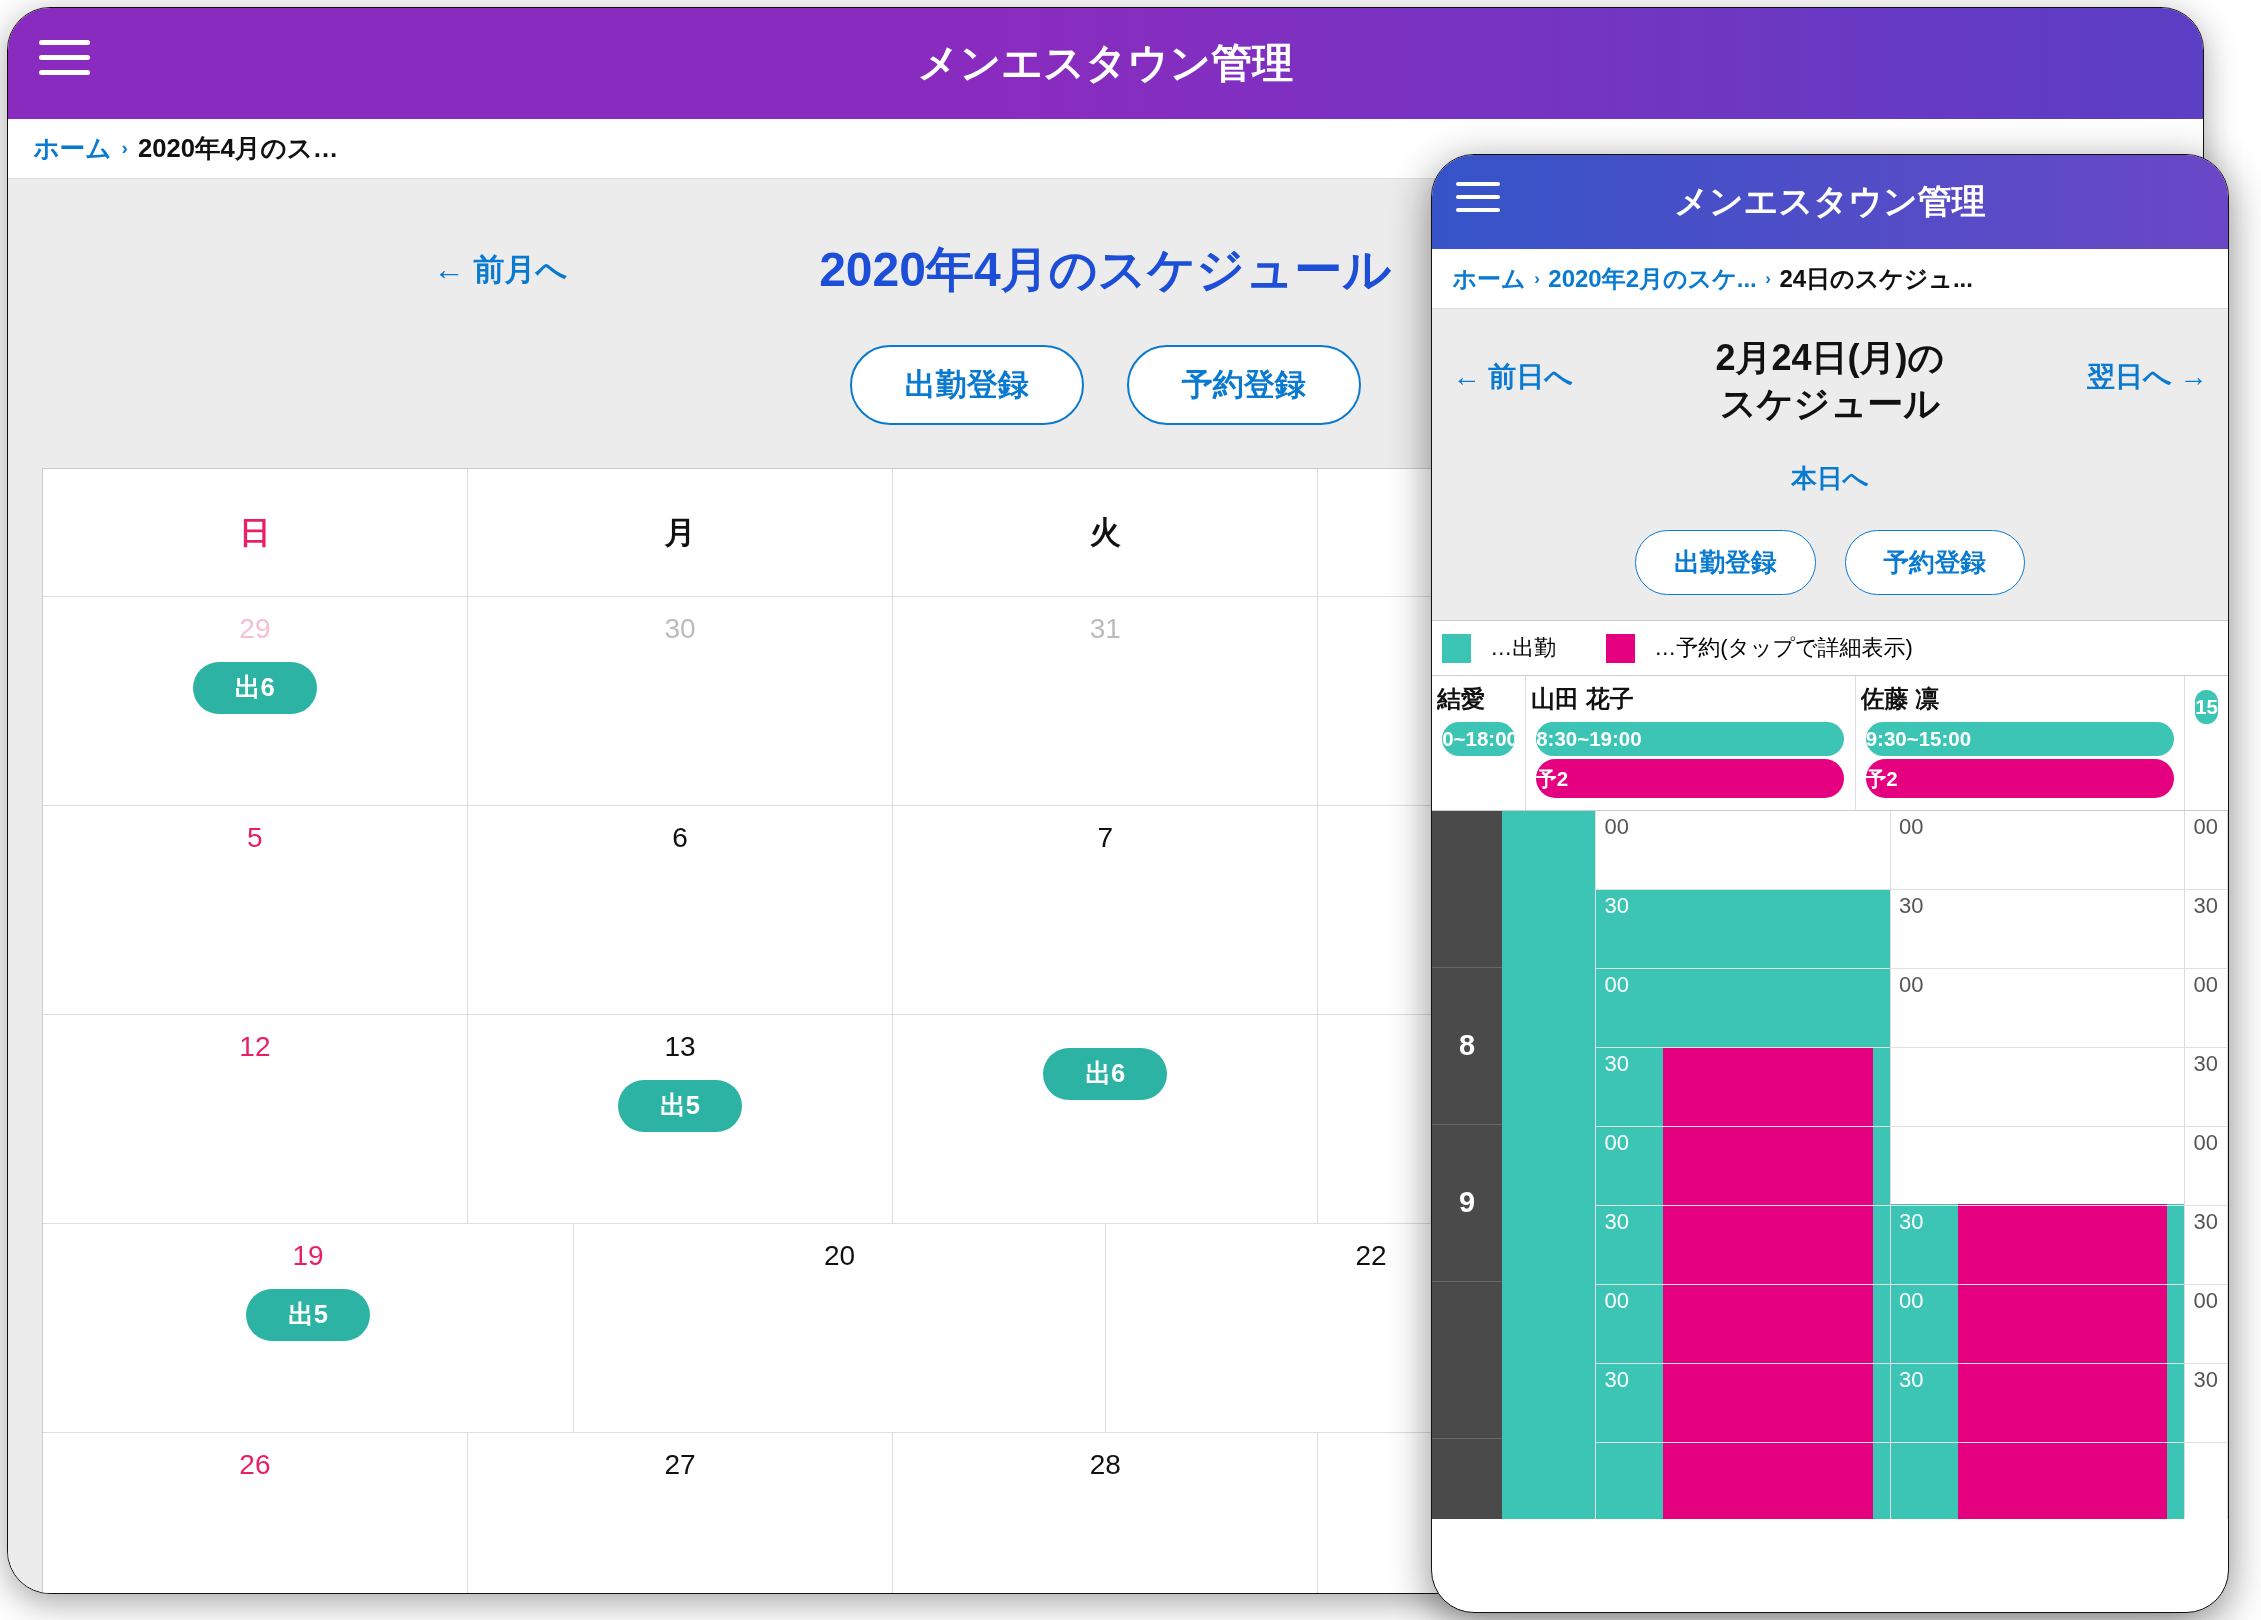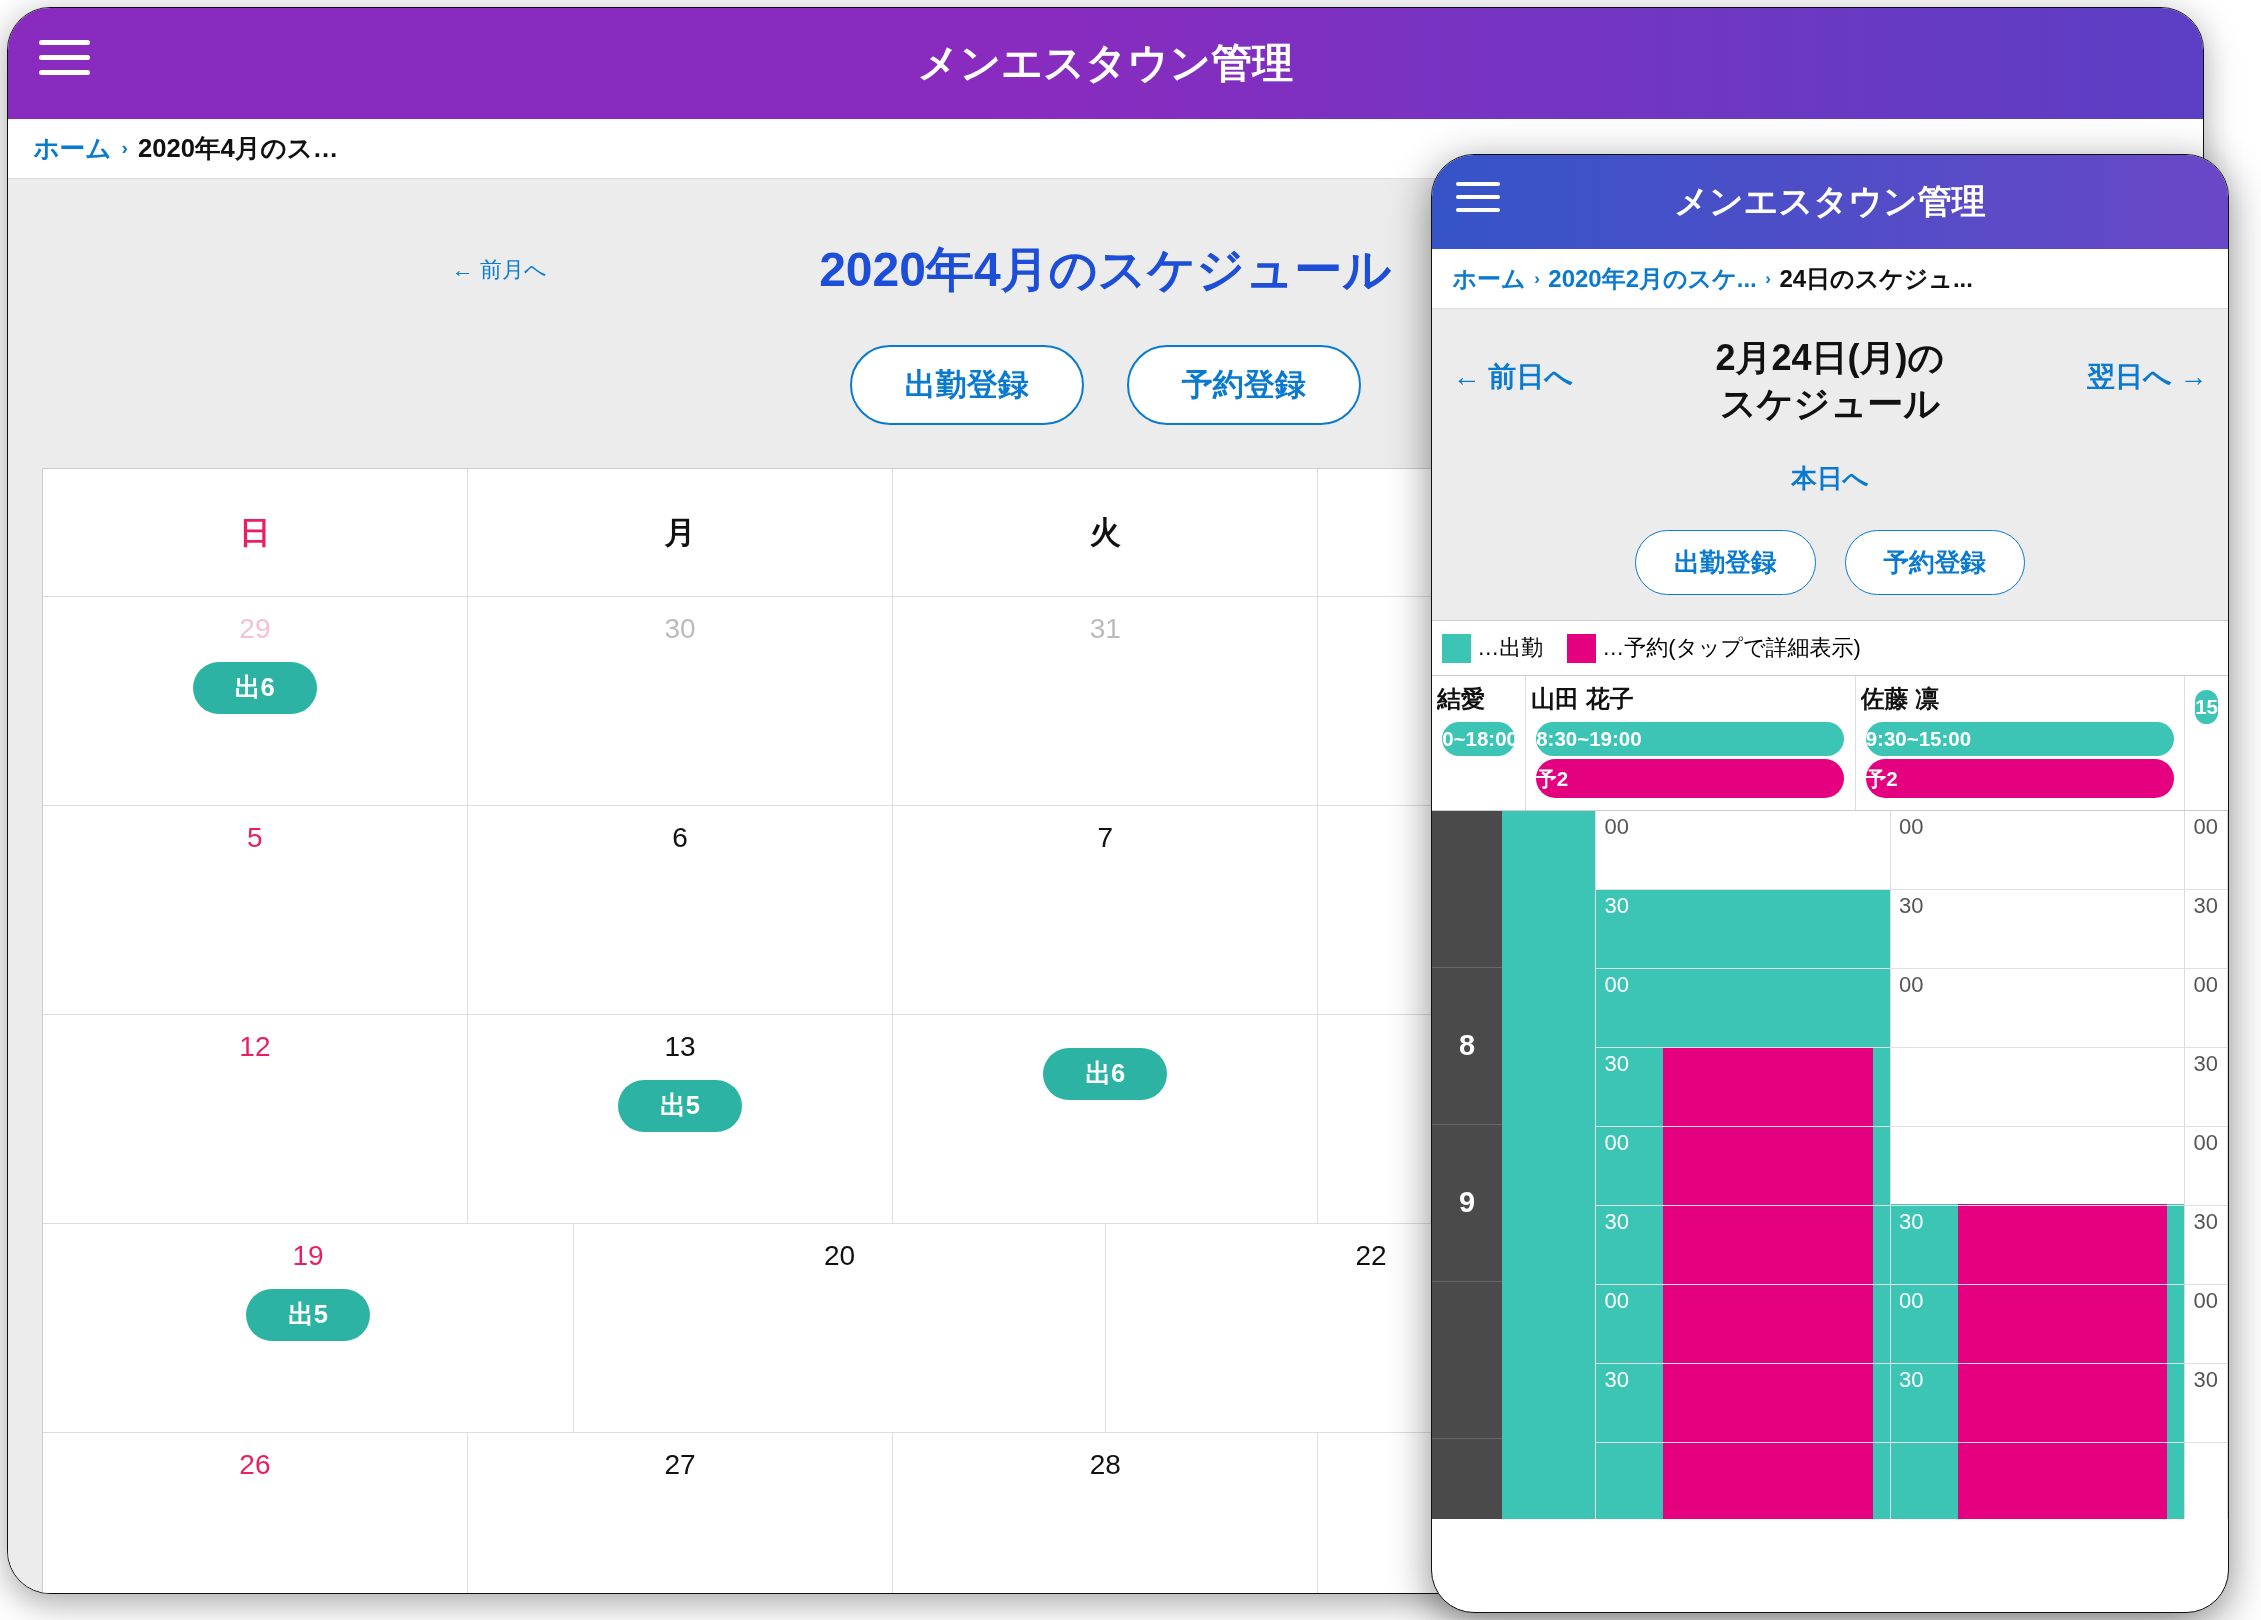--- a/index.html
+++ b/index.html
@@ -9,21 +9,21 @@
 .tab-header{height:111px;background:linear-gradient(90deg,#8a2bbf 0%,#8a2bbf 45%,#5b3fc4 100%);display:flex;align-items:center;position:relative}
 .hamburger{position:absolute;left:31px;top:32px;display:flex;flex-direction:column;gap:10.2px;cursor:pointer}
 .hamburger span{display:block;width:51px;height:5.1px;background:#fff;border-radius:2.6px}
 .tab-title{flex:1;text-align:center;color:#fff;font-size:41px;font-weight:700}
 .tab-breadcrumb{height:60px;background:#fff;border-bottom:0.9px solid #ddd;display:flex;align-items:center;padding:0 25.6px;font-size:25.6px;font-weight:700}
 .tab-breadcrumb a{color:#0a7ad1;text-decoration:none}
 .tab-breadcrumb .sep{margin:0 10.2px;color:#0a7ad1;font-size:19px}
 .tab-breadcrumb .cur{color:#111}
 .tab-body{background:#ececec;height:calc(100% - 171px);padding:34px 34px 0 34px}
 .month-header{display:flex;align-items:center;justify-content:center;position:relative;margin:25.6px 0 43px}
-.month-prev{position:absolute;left:410px;color:#0a7ad1;font-size:22px;font-weight:400;cursor:pointer}
+.month-prev{position:absolute;left:392px;color:#0a7ad1;font-size:31px;font-weight:700;cursor:pointer}
 .month-title{font-size:48px;font-weight:800;color:#1d4ed8}
 .reg-buttons{display:flex;justify-content:center;gap:43px;margin-bottom:43px}
 .pill-btn{border:2.6px solid #0a7ad1;background:#fff;color:#0a7ad1;font-size:31px;font-weight:700;padding:17px 53px;border-radius:852px;cursor:pointer}
 .calendar{background:#fff;border:0.9px solid #ccc;width:100%}
 .cal-row{display:flex}
 .cal-head{display:flex}
 .cal-head .cal-cell{height:128px;font-size:31px;font-weight:700;color:#111;display:flex;align-items:center;justify-content:center}
 .cal-head .cal-cell.sun{color:#e91e63}
 .cal-cell{flex:1;border-right:0.9px solid #ddd;border-bottom:0.9px solid #ddd;min-width:0}
 .cal-cell:last-child{border-right:none}
@@ -46,21 +46,21 @@
 .ph-breadcrumb .sep{margin:0 8.5px;color:#0a7ad1;font-size:17px}
 .ph-breadcrumb .cur{color:#111;white-space:nowrap}
 .ph-body{background:#ececec}
 .day-header{position:relative;padding:25.6px 0 8.5px;text-align:center}
 .day-prev,.day-next{position:absolute;top:49px;color:#0a7ad1;font-size:28px;font-weight:700;cursor:pointer}
 .day-prev{left:20.5px}.day-next{right:20.5px}
 .day-title{font-size:36px;font-weight:800;color:#111;line-height:1.3}
 .day-today{color:#0a7ad1;font-size:25.6px;font-weight:700;margin-top:33px;cursor:pointer}
 .ph-reg{display:flex;justify-content:center;gap:29px;margin:25.6px 0}
 .ph-pill{border:1.7px solid #0a7ad1;background:#fff;color:#0a7ad1;font-size:25.6px;font-weight:700;padding:13.7px 38px;border-radius:852px;cursor:pointer}
-.legend{background:#fff;border-top:0.9px solid #ccc;border-bottom:0.9px solid #ccc;padding:12px 10.2px;font-size:22px;display:flex;align-items:center;gap:6px}
+.legend{background:#fff;border-top:0.9px solid #ccc;border-bottom:0.9px solid #ccc;padding:12px 10.2px;font-size:22px;display:flex;align-items:center;gap:19px}
 .sw{width:29px;height:29px;display:inline-block}
 .sw.teal{background:#3cc4b5}.sw.pink{background:#e5007f}
 
 .sched-head{display:flex;background:#fff;border-bottom:0.9px solid #ccc}
 .staff-col{flex:1;min-width:0;border-right:0.9px solid #ddd;padding:6.8px 5.1px 8.5px;text-align:left}
 .staff-col:last-child{border-right:none}
 .staff-col.partial{flex:0 0 94px}
 .staff-col.partial-right{flex:0 0 43px}
 .staff-name{font-size:24px;font-weight:800;color:#111;margin-bottom:6.8px;white-space:nowrap;overflow:hidden}
 .time-pill{background:#3cc4b5;color:#fff;font-size:20.5px;font-weight:700;padding:5.1px 0;border-radius:852px;margin:3.4px 5.1px;white-space:nowrap;overflow:hidden}

